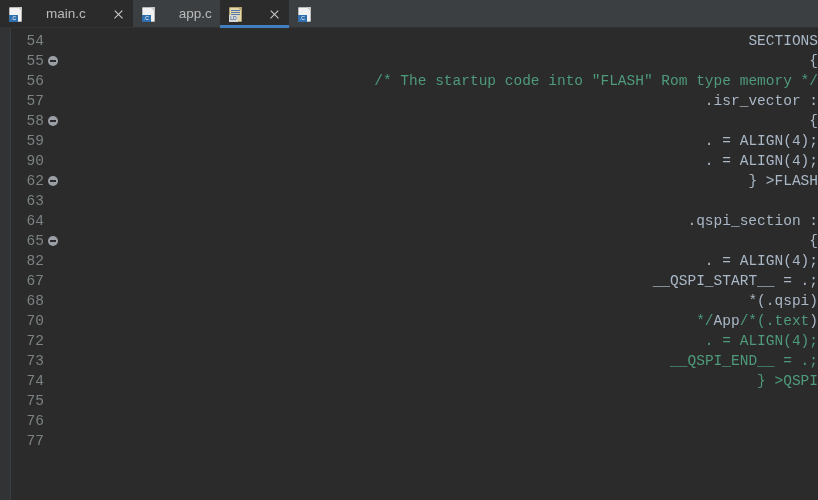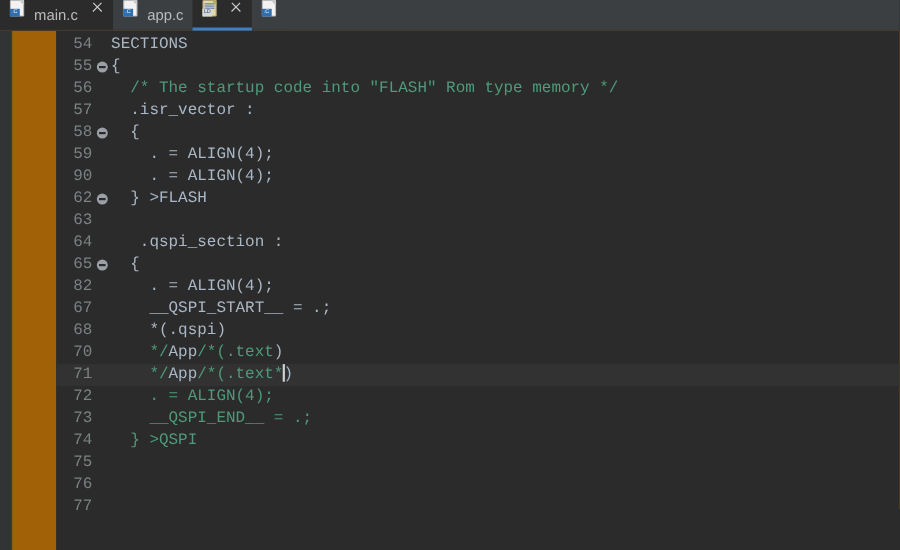--- a/index.html
+++ b/index.html
@@ -34,23 +34,23 @@
   .tabbar::after {
     content: "";
     position: absolute;
     left: 0; right: 0; bottom: 0;
     height: 1px;
     background: #323232;
   }
 
   .tab {
     display: flex;
-    align-items: flex-start;
+    align-items: center;
     padding: 0 8px 0 9px;
-    gap: 9px;
+    gap: 24px;
     font-size: 13.5px;
     color: #bbbbbb;
     position: relative;
     cursor: default;
     white-space: nowrap;
     background: #3c3f41;
   }
   .tab.inactive-dark { background: #2b2b2b; }
   .tab.active {
     background: #2b2b2b;
@@ -127,24 +127,23 @@
     width: 11px; height: 1.4px;
     background: #cfcfcf;
   }
   .tab-close::before { transform: rotate(45deg); }
   .tab-close::after  { transform: rotate(-45deg); }
 
   
   .editor {
     flex: 1 1 auto;
     position: relative;
-    background: #a16207;
+    background: #14532d;
     overflow: hidden;
     display: flex;
-    gap: 40px;
   }
 
   .left-strip {
     width: 11px;
     background: #313335;
     flex: 0 0 auto;
     border-right: 1px solid #3a3d3f;
   }
 
   .code-area {
@@ -196,20 +195,21 @@
     left: 2px; top: 4.4px;
     width: 6px; height: 1.6px;
     background: #2b2b2b;
   }
 
   .ltext {
     flex: 1 1 auto;
     color: #a9b7c6;
     white-space: pre;
     position: relative;
+    text-align: right;
   }
 
   .cmt { color: #4e9a7b; }
   .plain { color: #a9b7c6; }
 
   .caret {
     display: inline-block;
     width: 0;
     border-left: 2px solid #cfd2d4;
     height: 16px;
@@ -271,21 +271,20 @@
         <div class="line"><span class="lnum">59</span><span class="fold-slot"></span><span class="ltext"><span class="plain">    . = ALIGN(4);</span></span></div>
         <div class="line"><span class="lnum">90</span><span class="fold-slot"></span><span class="ltext"><span class="plain">    . = ALIGN(4);</span></span></div>
         <div class="line"><span class="lnum">62</span><span class="fold-slot"><span class="fold-mark"></span></span><span class="ltext"><span class="plain">  } &gt;FLASH</span></span></div>
         <div class="line"><span class="lnum">63</span><span class="fold-slot"></span><span class="ltext"><span class="plain"></span></span></div>
         <div class="line"><span class="lnum">64</span><span class="fold-slot"></span><span class="ltext"><span class="plain">   .qspi_section :</span></span></div>
         <div class="line"><span class="lnum">65</span><span class="fold-slot"><span class="fold-mark"></span></span><span class="ltext"><span class="plain">  {</span></span></div>
         <div class="line"><span class="lnum">82</span><span class="fold-slot"></span><span class="ltext"><span class="plain">    . = ALIGN(4);</span></span></div>
         <div class="line"><span class="lnum">67</span><span class="fold-slot"></span><span class="ltext"><span class="plain">    __QSPI_START__ = .;</span></span></div>
         <div class="line"><span class="lnum">68</span><span class="fold-slot"></span><span class="ltext"><span class="plain">    *(.qspi)</span></span></div>
         <div class="line"><span class="lnum">70</span><span class="fold-slot"></span><span class="ltext"><span class="cmt">    */</span><span class="plain">App</span><span class="cmt">/*(.text</span><span class="plain">)</span></span></div>
-        <div class="line current"><span class="lnum">71</span><span class="fold-slot"></span><span class="ltext"><span class="cmt">    */</span><span class="plain">App</span><span class="cmt">/*(.text*</span><span class="caret"></span><span class="plain">)</span></span></div>
         <div class="line"><span class="lnum">72</span><span class="fold-slot"></span><span class="ltext"><span class="cmt">    . = ALIGN(4);</span></span></div>
         <div class="line"><span class="lnum">73</span><span class="fold-slot"></span><span class="ltext"><span class="cmt">    __QSPI_END__ = .;</span></span></div>
         <div class="line"><span class="lnum">74</span><span class="fold-slot"></span><span class="ltext"><span class="cmt">  } &gt;QSPI</span></span></div>
         <div class="line"><span class="lnum">75</span><span class="fold-slot"></span><span class="ltext"><span class="plain"></span></span></div>
         <div class="line"><span class="lnum">76</span><span class="fold-slot"></span><span class="ltext"><span class="plain"></span></span></div>
         <div class="line"><span class="lnum">77</span><span class="fold-slot"></span><span class="ltext"><span class="plain"></span></span></div>
       </div>
   </div>
 
 </div>

